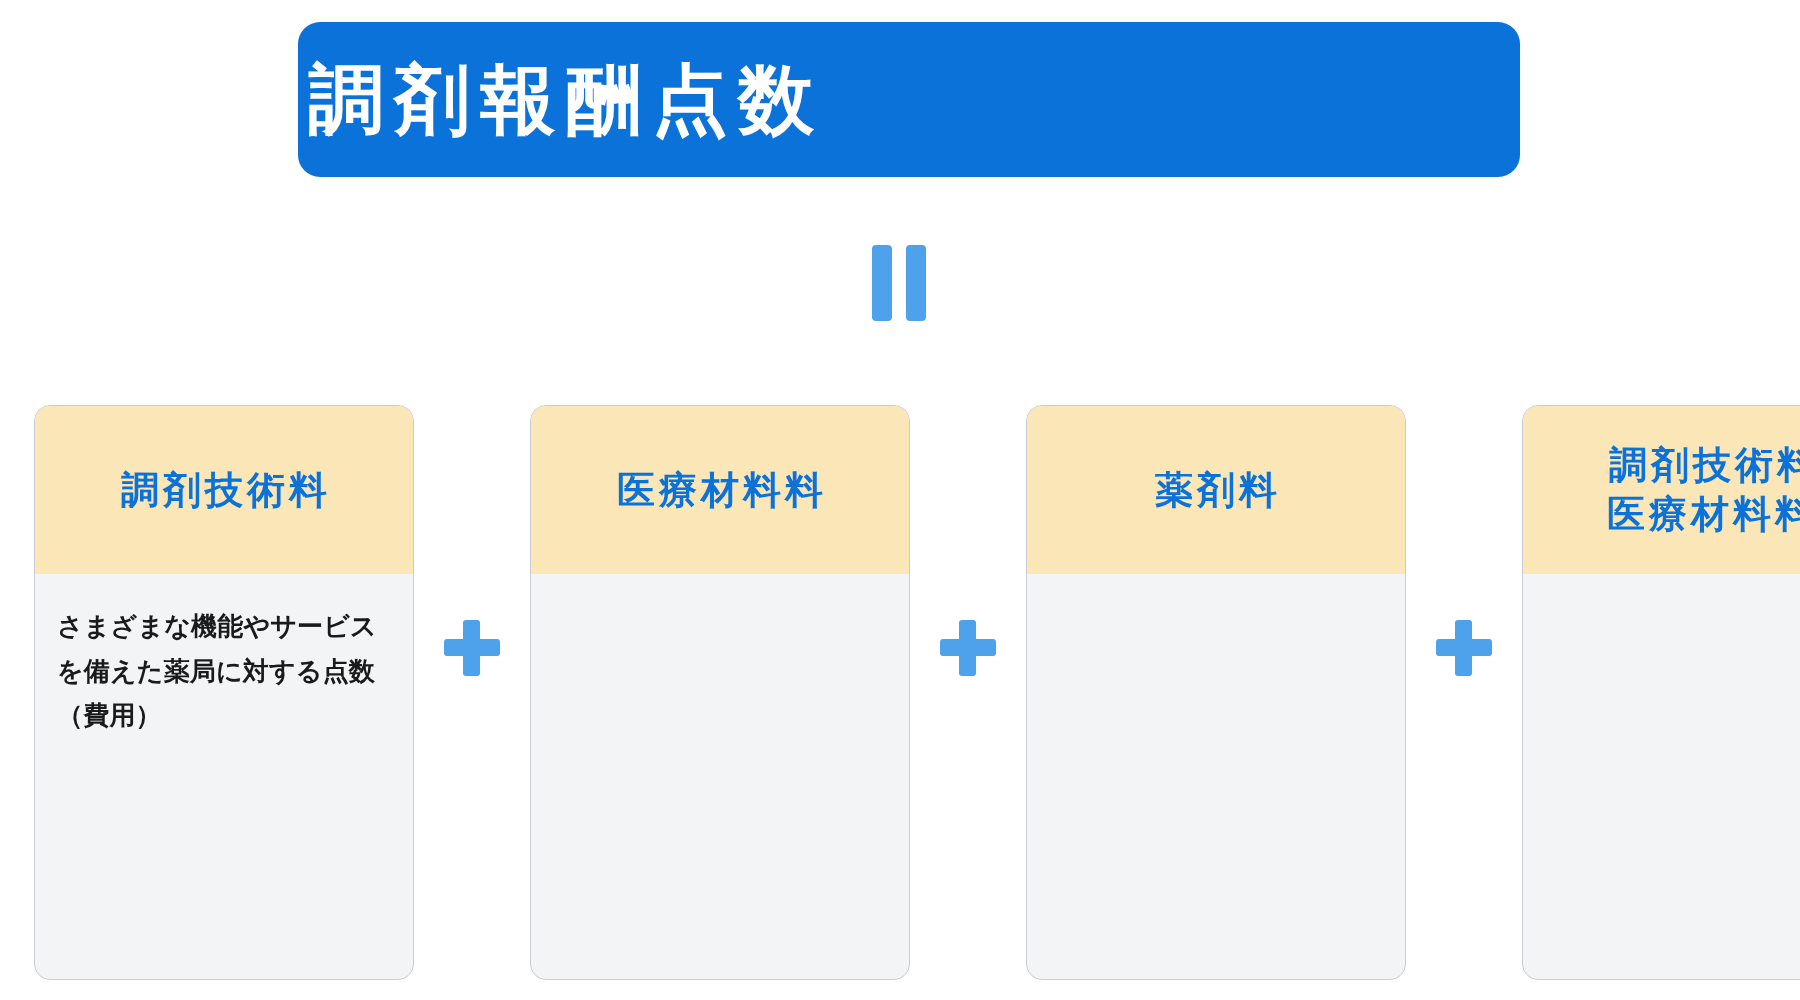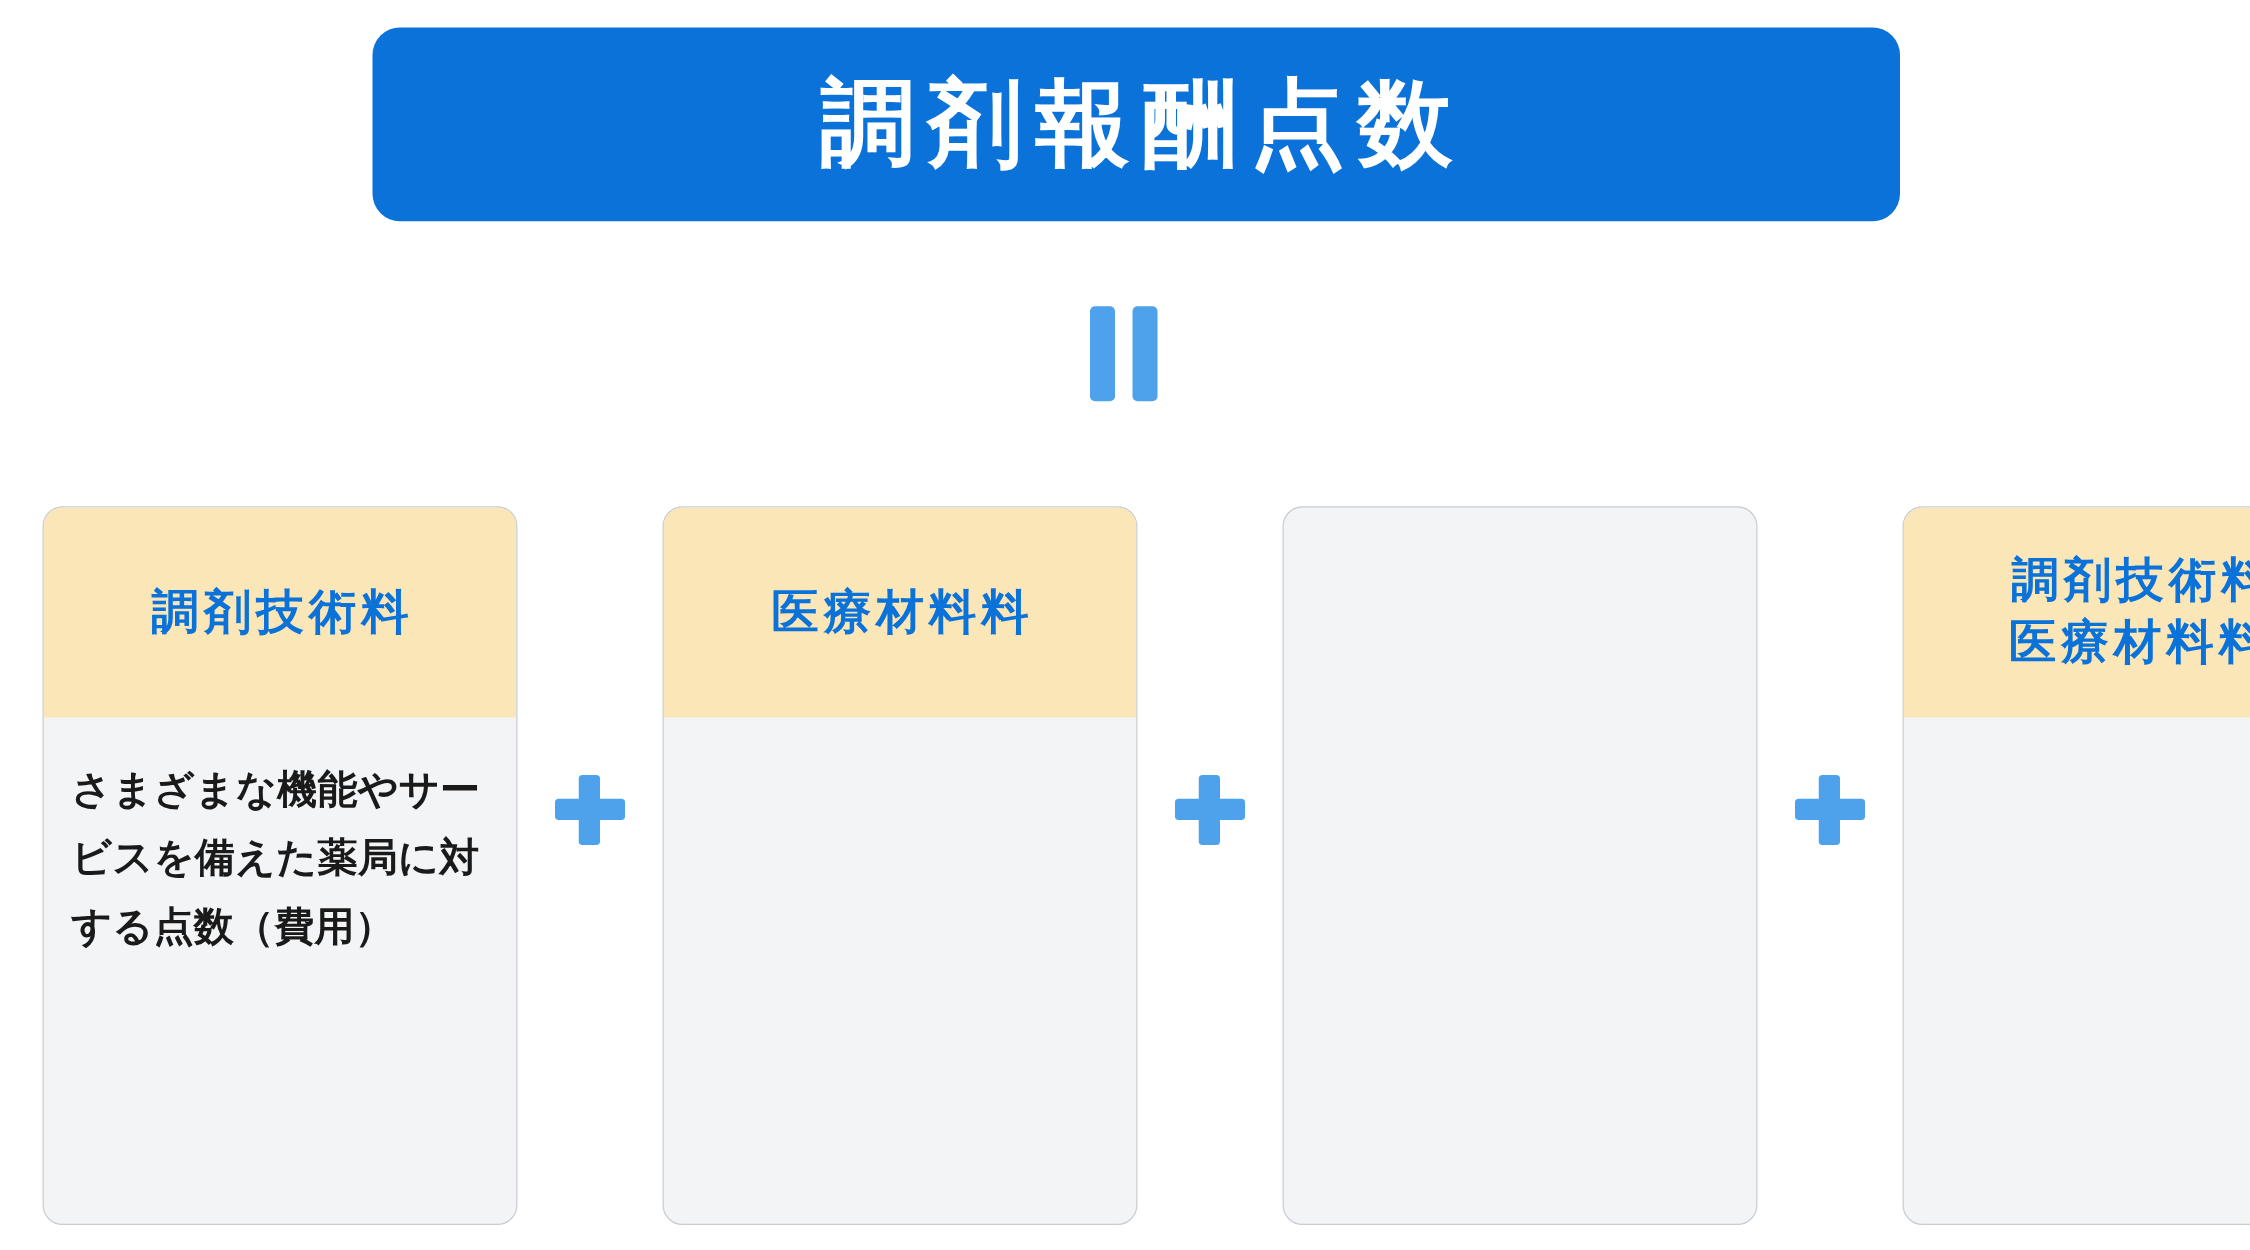--- a/index.html
+++ b/index.html
@@ -25,21 +25,20 @@
   .title-banner {
     position: absolute;
     left: 298px;
     top: 22px;
     width: 1222px;
     height: 155px;
     background: #0a72d8;
     border-radius: 22px;
     display: flex;
     align-items: center;
-    justify-content: center;
   }
   .title-text {
     color: #ffffff;
     font-size: 76px;
     font-weight: 700;
     letter-spacing: 10px;
     line-height: 1;
     text-indent: 10px;
   }
 
@@ -106,21 +105,21 @@
     text-indent: 4px;
     white-space: pre-line;
   }
   .card-body {
     flex: 1 1 auto;
     padding: 30px 22px 20px 22px;
     box-sizing: border-box;
   }
   .card-desc {
     color: #1a1a1a;
-    font-size: 32px;
+    font-size: 26px;
     font-weight: 700;
     line-height: 1.72;
     letter-spacing: 0.2px;
     text-align: left;
   }
 
   
   .plus {
     flex: 0 0 auto;
     width: 68px;
@@ -180,20 +179,23 @@
         <div class="card-title">医療材料料</div>
       </div>
     </div>
 
     <div class="plus">
       <i class="h"></i>
       <i class="v"></i>
     </div>
 
     <div class="card">
+      <div class="card-head">
+        <div class="card-title">薬剤料</div>
+      </div>
     </div>
 
     <div class="plus">
       <i class="h"></i>
       <i class="v"></i>
     </div>
 
     <div class="card">
       <div class="card-head">
         <div class="card-title">調剤技術料

